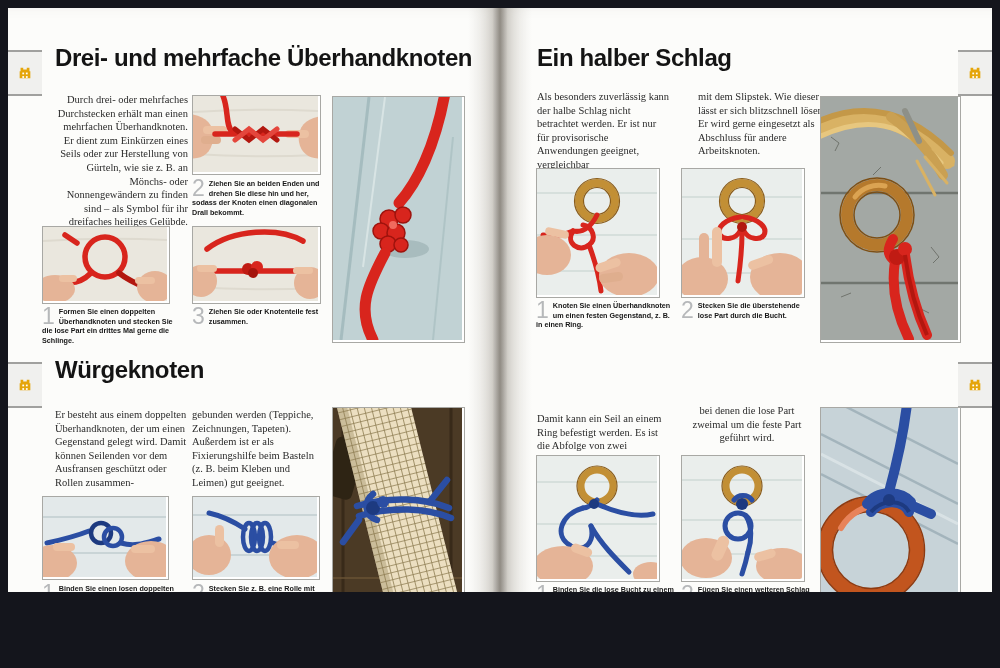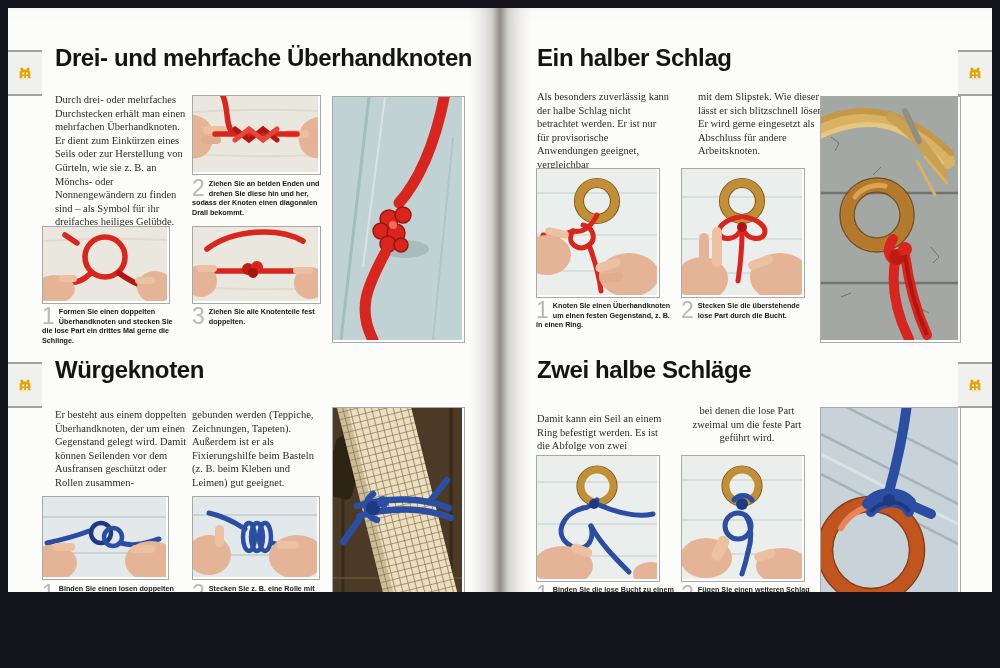--- a/index.html
+++ b/index.html
@@ -32,21 +32,21 @@
   <div class="icon-box" style="left:8px;top:50px;">
     <svg width="16" height="16" viewBox="0 0 18 18">
         <path fill="#e5a50a" d="M4,3h3v2h4V3h3v4h1v8H3V7h1z"></path>
         <rect x="6" y="8.5" width="2" height="2" fill="#fff"></rect>
         <rect x="10" y="8.5" width="2" height="2" fill="#fff"></rect>
         <rect x="6" y="12.5" width="2" height="2" fill="#fff"></rect>
         <rect x="10" y="12.5" width="2" height="2" fill="#fff"></rect>
       </svg>
   </div>
   <div class="sec-title" style="left:55px;top:44px;">Drei- und mehrfache Überhandknoten</div>
-  <div class="intro" style="left:55px;top:93px;width:133px;">Durch drei- oder mehrfaches Durchstecken erhält man einen mehrfachen Überhandknoten. Er dient zum Einkürzen eines Seils oder zur Herstellung von Gürteln, wie sie z. B. an Mönchs- oder Nonnengewändern zu finden sind – als Symbol für ihr dreifaches heiliges Gelübde.</div>
+  <div class="intro" style="left:55px;top:93px;width:133px;text-align:right;">Durch drei- oder mehrfaches Durchstecken erhält man einen mehrfachen Überhandknoten. Er dient zum Einkürzen eines Seils oder zur Herstellung von Gürteln, wie sie z. B. an Mönchs- oder Nonnengewändern zu finden sind – als Symbol für ihr dreifaches heiliges Gelübde.</div>
 
   <div class="photo" style="left:192px;top:95px;width:127px;height:78px;">
     <svg viewBox="0 0 125 76" width="125" height="76">
       <rect width="125" height="76" fill="#eae7de"></rect>
       <path d="M0,16 Q62,12 125,15" stroke="#dedacf" stroke-width="2" fill="none"></path>
       <path d="M0,58 Q62,62 125,59" stroke="#dedacf" stroke-width="2" fill="none"></path>
       <path d="M-4,18 C14,20 22,30 20,44 C18,58 8,64 -4,62 Z" fill="#e5b497"></path>
       <rect x="10" y="30" width="24" height="8" rx="4" fill="#ecc1a2"></rect>
         <rect x="8" y="40" width="20" height="8" rx="4" fill="#dfae8e"></rect>
       <path d="M129,20 C112,22 104,32 106,46 C108,58 118,64 129,62 Z" fill="#e5b497"></path>
@@ -88,21 +88,21 @@
       <circle cx="55" cy="42" r="6" fill="#c01b13"></circle>
         <circle cx="64" cy="40" r="6" fill="#d8251d"></circle>
         <circle cx="60" cy="46" r="5" fill="#a5140d"></circle>
       <ellipse cx="8" cy="54" rx="16" ry="16" fill="#e5b497"></ellipse>
         <rect x="4" y="38" width="20" height="7" rx="3.5" fill="#ecc1a2"></rect>
       <ellipse cx="117" cy="56" rx="16" ry="16" fill="#e5b497"></ellipse>
         <rect x="100" y="40" width="20" height="7" rx="3.5" fill="#ecc1a2"></rect>
     </svg>
   </div>
   <div class="caption" style="left:192px;top:307px;width:130px;">
-    <span class="num">3</span><span>Ziehen Sie alle Knotenteile fest doppelten.</span>
+    <span class="num">3</span><span>Ziehen Sie oder Knotenteile fest zusammen.</span>
   </div>
 
   <div class="photo" style="left:332px;top:96px;width:131px;height:245px;">
     <svg viewBox="0 0 129 243" width="129" height="243">
       <rect width="129" height="243" fill="#c1d2d4"></rect>
       <path d="M36,0 L8,243" stroke="#9db6b9" stroke-width="3" fill="none" opacity=".8"></path>
       <path d="M52,0 L30,170" stroke="#d8e4e4" stroke-width="2" fill="none"></path>
       <path d="M120,40 L100,243" stroke="#afc4c6" stroke-width="2" fill="none"></path>
       <ellipse cx="72" cy="152" rx="24" ry="9" fill="#8fa6a8" opacity=".5"></ellipse>
       <path d="M112,-4 C102,50 84,86 66,106" stroke="#d8251d" stroke-width="11" fill="none" stroke-linecap="round"></path>
@@ -291,21 +291,20 @@
         <path d="M72,142 C66,152 66,158 74,164"></path>
         <path d="M74,164 C70,190 76,218 88,242"></path>
         <path d="M84,158 C88,188 96,216 106,238"></path>
       </g>
       <circle cx="76" cy="160" r="8" fill="#c01b13"></circle>
         <circle cx="84" cy="152" r="7" fill="#d8251d"></circle>
       <path d="M84,158 C88,188 96,216 106,238" stroke="#b2170f" stroke-width="4" fill="none"></path>
     </svg>
   </div>
 
-  <div class="sec-title" style="left:537px;top:356px;">Zwei halbe Schläge</div>
   <div class="icon-box" style="left:958px;top:362px;">
     <svg width="16" height="16" viewBox="0 0 18 18">
         <path fill="#e5a50a" d="M4,3h3v2h4V3h3v4h1v8H3V7h1z"></path>
         <rect x="6" y="8.5" width="2" height="2" fill="#fff"></rect>
         <rect x="10" y="8.5" width="2" height="2" fill="#fff"></rect>
         <rect x="6" y="12.5" width="2" height="2" fill="#fff"></rect>
         <rect x="10" y="12.5" width="2" height="2" fill="#fff"></rect>
       </svg>
   </div>
   <div class="intro" style="left:537px;top:404px;width:133px;margin-top:8px;">Damit kann ein Seil an einem Ring befestigt werden. Es ist die Abfolge von zwei identischen Schlägen,</div>

